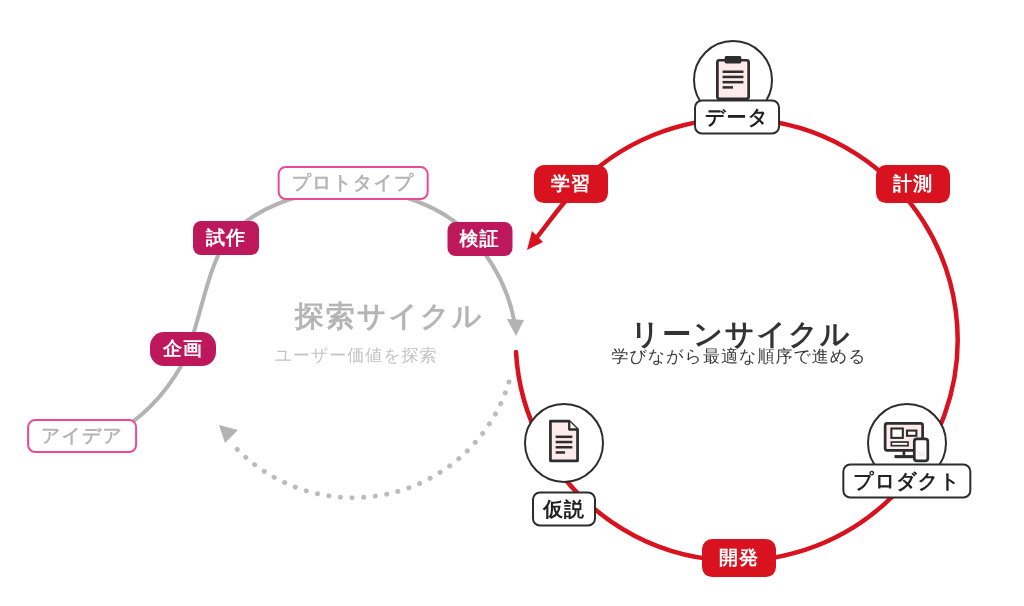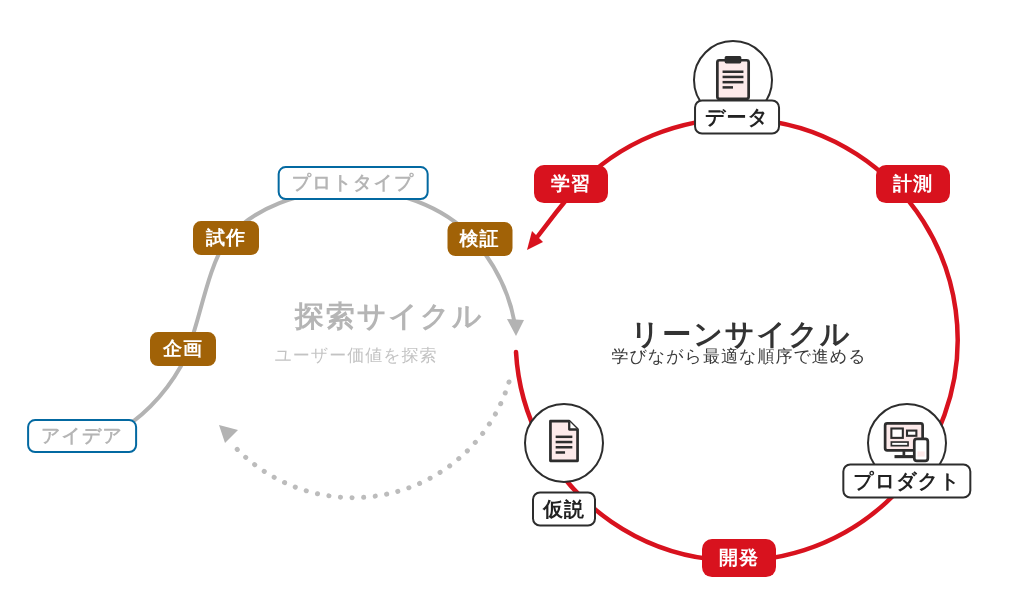--- a/index.html
+++ b/index.html
@@ -8,22 +8,22 @@
     font-family:"Liberation Sans","DejaVu Sans",sans-serif;
   }
   .layer{position:absolute;left:0;top:0;width:1024px;height:606px;}
   .box{
     position:absolute;transform:translate(-50%,-50%);
     border-radius:8px;font-weight:700;white-space:nowrap;
     display:flex;align-items:center;justify-content:center;
     z-index:3;line-height:1.15;letter-spacing:1px;
   }
   .badge-red{background:#d8121e;color:#ffffff;font-size:19px;padding:8px 17px;border-radius:10px;}
-  .badge-gray{background:#a16207;color:#ffffff;font-size:19px;padding:6px 13px;}
-  .outline-gray{background:#ffffff;border:2px solid #0369a1;color:#b5b5b5;font-size:19px;padding:4px 12px;}
+  .badge-gray{background:#be185d;color:#ffffff;font-size:19px;padding:6px 13px;}
+  .outline-gray{background:#ffffff;border:2px solid #ec4899;color:#b5b5b5;font-size:19px;padding:4px 12px;}
   .node-label{background:#ffffff;border:2.5px solid #2d2d2d;color:#222222;font-size:20px;padding:4px 9px;}
   .icon-circle{
     position:absolute;transform:translate(-50%,-50%);
     width:76px;height:76px;border-radius:50%;
     background:#ffffff;border:2.5px solid #2d2d2d;
     display:flex;align-items:center;justify-content:center;z-index:2;
   }
   .cycle-title{
     position:absolute;transform:translate(-50%,-50%);
     font-weight:700;white-space:nowrap;z-index:1;letter-spacing:2px;
@@ -58,21 +58,21 @@
     <polygon points="527,250 543,242 532,231" fill="#d8121e"></polygon>
   </svg>
 
   <div class="cycle-title t-explore" style="left:353px;top:317px;">探索サイクル</div>
   <div class="cycle-subtitle s-explore" style="left:356px;top:355px;">ユーザー価値を探索</div>
 
   <div class="cycle-title t-lean" style="left:741px;top:318px;margin-top:17px;">リーンサイクル</div>
   <div class="cycle-subtitle s-lean" style="left:739px;top:356px;">学びながら最適な順序で進める</div>
 
   <div class="box outline-gray" style="left:82px;top:436px;">アイデア</div>
-  <div class="box badge-gray" style="left:183px;top:349px;">企画</div>
+  <div class="box badge-gray" style="left:183px;top:349px;border-radius:14px;">企画</div>
   <div class="box badge-gray" style="left:226px;top:238px;">試作</div>
   <div class="box outline-gray" style="left:353px;top:183px;">プロトタイプ</div>
   <div class="box badge-gray" style="left:480px;top:239px;padding-left:12px;">検証</div>
 
   <div class="icon-circle" style="left:733px;top:80px;">
     <span>
       <svg width="42" height="48" viewBox="0 0 40 46">
         <rect x="5" y="6" width="30" height="37" rx="2" fill="#fdeaea" stroke="#2d2d2d" stroke-width="2.6"></rect>
         <rect x="12" y="2" width="16" height="7" rx="1.5" fill="#2d2d2d"></rect>
         <line x1="10" y1="17" x2="30" y2="17" stroke="#2d2d2d" stroke-width="2.4"></line>

